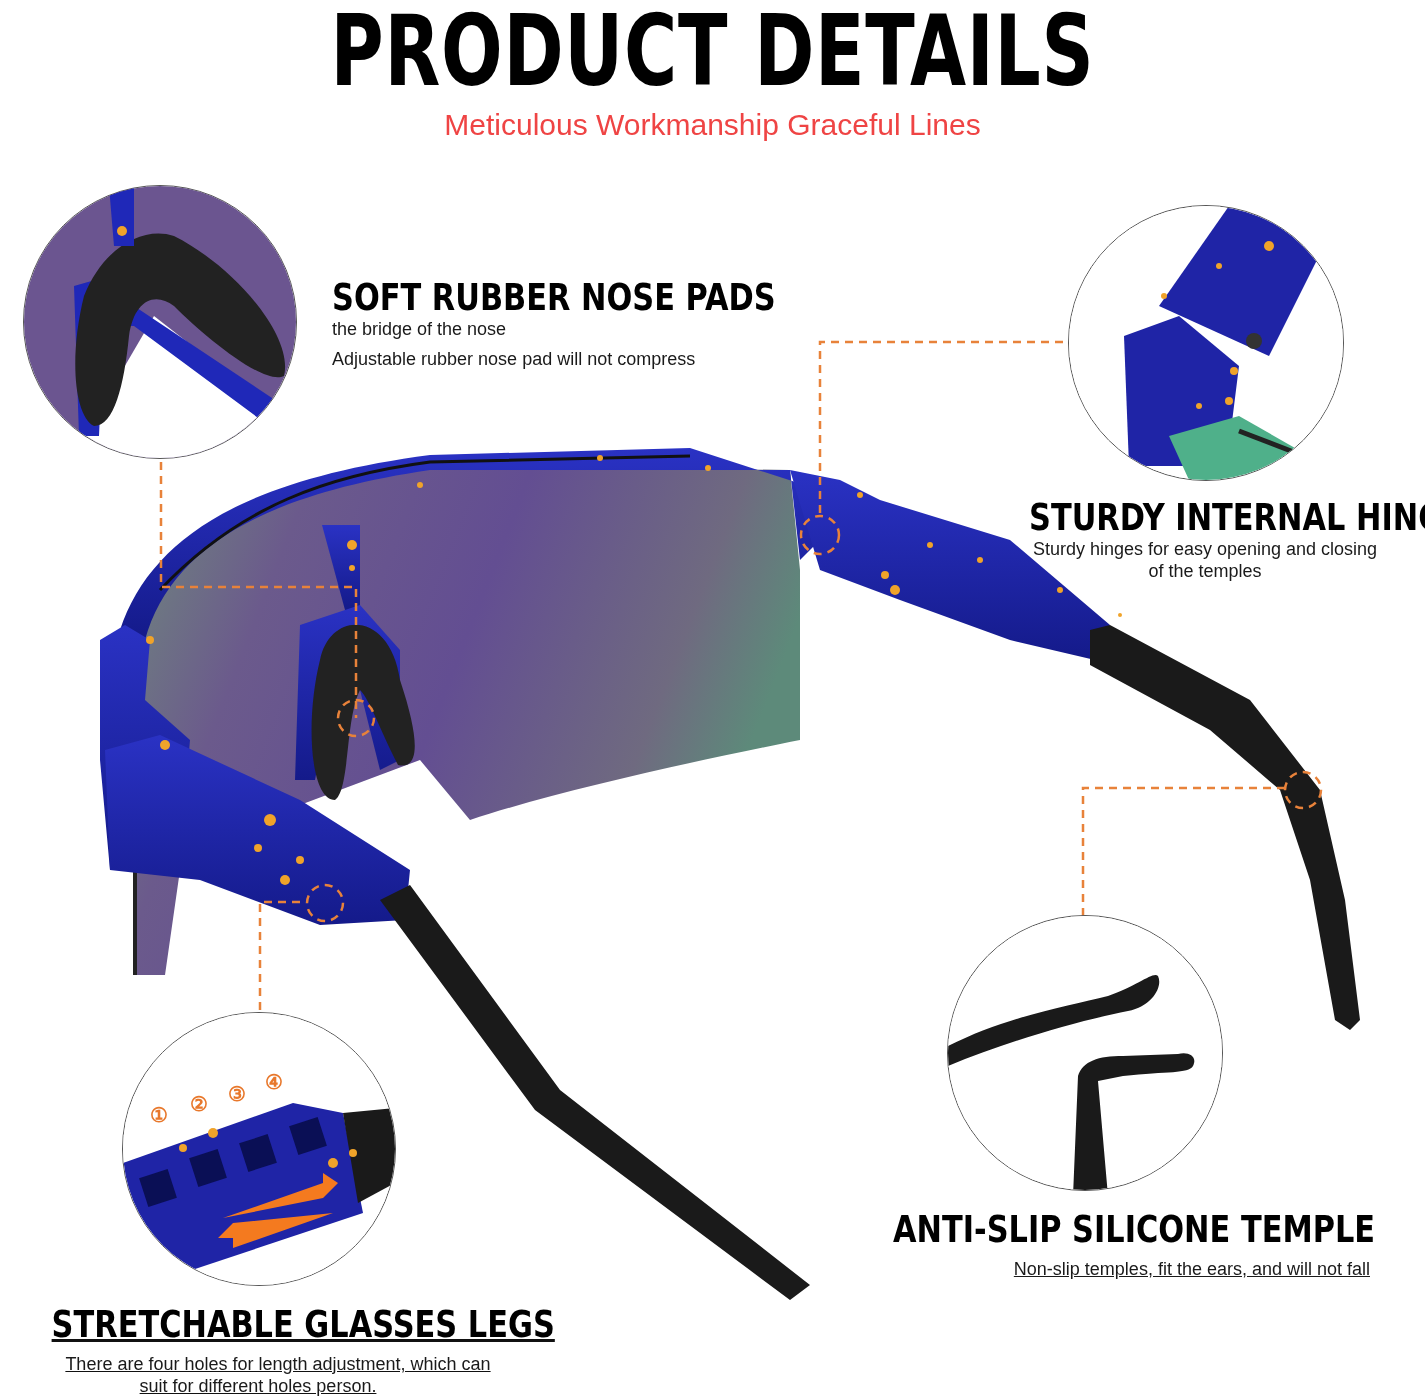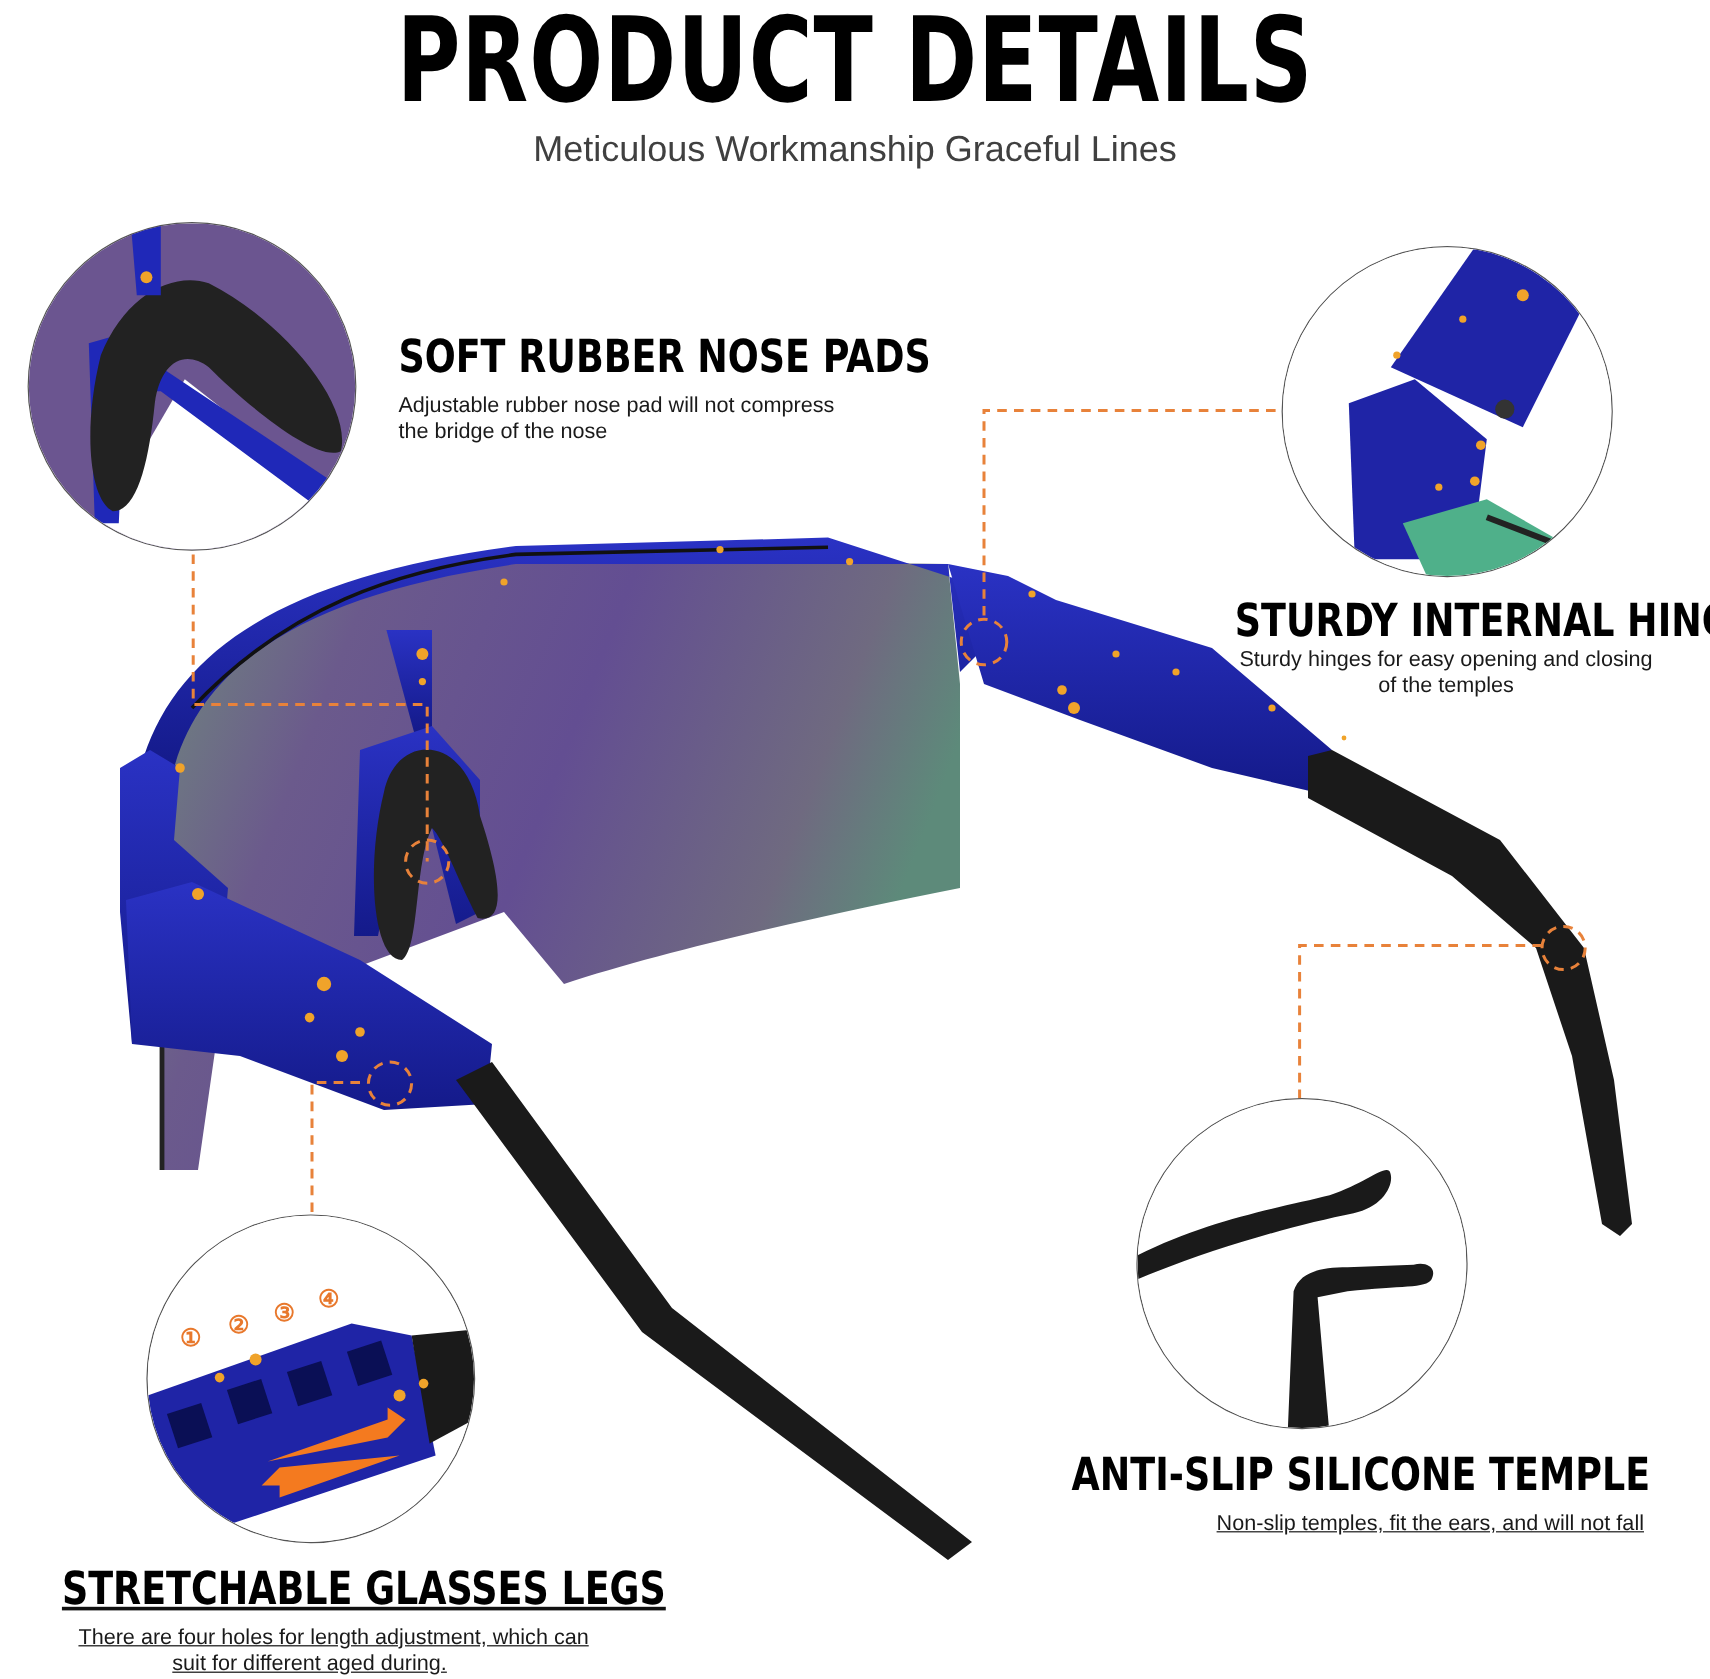--- a/index.html
+++ b/index.html
@@ -1,19 +1,19 @@
 <!DOCTYPE html>
 <html><head>
 <meta charset="utf-8">
 <style>
   html, body { margin: 0; padding: 0; background: #ffffff; }
   body { width: 1425px; height: 1399px; position: relative; overflow: hidden; font-family: "Liberation Sans", sans-serif; color: #111; }
   .abs { position: absolute; }
   .title { left: 0; width: 1425px; top: 0; text-align: center; font-family: "DejaVu Sans", sans-serif; font-weight: 900; font-size: 98px; line-height: 98px; letter-spacing: 1px; transform: scaleX(0.74); transform-origin: center top; color: #000; top: 2px; }
-  .subtitle { left: 0; width: 1425px; top: 108px; text-align: center; font-size: 30px; color: #404040; }
+  .subtitle { left: 0; width: 1425px; top: 108px; text-align: center; font-size: 30px; color: #ef4444; }
   .feat-title { font-family: "DejaVu Sans", sans-serif; font-weight: 900; font-size: 38px; line-height: 42px; color: #000; white-space: nowrap; transform: scaleX(0.8); }
   .feat-desc { font-size: 18px; line-height: 22px; color: #1a1a1a; }
   .circle { border-radius: 50%; border: 1.5px solid #555; overflow: hidden; background: #fff; }
   svg { display: block; }
 </style>
 </head>
 <body>
 
 <div class="abs title">PRODUCT DETAILS</div>
 <div class="abs subtitle">Meticulous Workmanship Graceful Lines</div>
@@ -152,32 +152,32 @@
   </svg>
 </div>
 
 <div class="abs" style="left:150px;top:1103px;color:#e8782c;font-size:20px;font-weight:bold;">①</div>
 <div class="abs" style="left:190px;top:1092px;color:#e8782c;font-size:20px;font-weight:bold;">②</div>
 <div class="abs" style="left:228px;top:1082px;color:#e8782c;font-size:20px;font-weight:bold;">③</div>
 <div class="abs" style="left:265px;top:1070px;color:#e8782c;font-size:20px;font-weight:bold;">④</div>
 
 <div class="abs" style="left:332px;top:276px;">
   <div class="feat-title" style="transform-origin:left top;">SOFT RUBBER NOSE PADS</div>
+  <div class="feat-desc">the bridge of the nose</div>
   <div class="feat-desc" style="margin-top:8px;">Adjustable rubber nose pad will not compress</div>
-  <div class="feat-desc">the bridge of the nose</div>
 </div>
 
 <div class="abs" style="left:985px;top:496px;width:440px;text-align:center;">
   <div class="feat-title" style="transform-origin:center top;">STURDY INTERNAL HINGE</div>
   <div class="feat-desc" style="margin-top:0;">Sturdy hinges for easy opening and closing</div>
   <div class="feat-desc">of the temples</div>
 </div>
 
 <div class="abs" style="left:840px;top:1208px;width:530px;text-align:right;">
   <div class="feat-title" style="transform-origin:center top;">ANTI-SLIP SILICONE TEMPLE</div>
   <div class="feat-desc" style="margin-top:8px;text-decoration:underline;">Non-slip temples, fit the ears, and will not fall</div>
 </div>
 
 <div class="abs" style="left:0;top:1303px;width:516px;text-align:center;text-decoration:underline;">
   <div class="feat-title" style="transform-origin:center top;">STRETCHABLE GLASSES LEGS</div>
   <div class="feat-desc" style="margin-top:8px;padding-left:40px;">There are four holes for length adjustment, which can</div>
-  <div class="feat-desc">suit for different aged during.</div>
+  <div class="feat-desc">suit for different holes person.</div>
 </div>
 
 </body></html>

